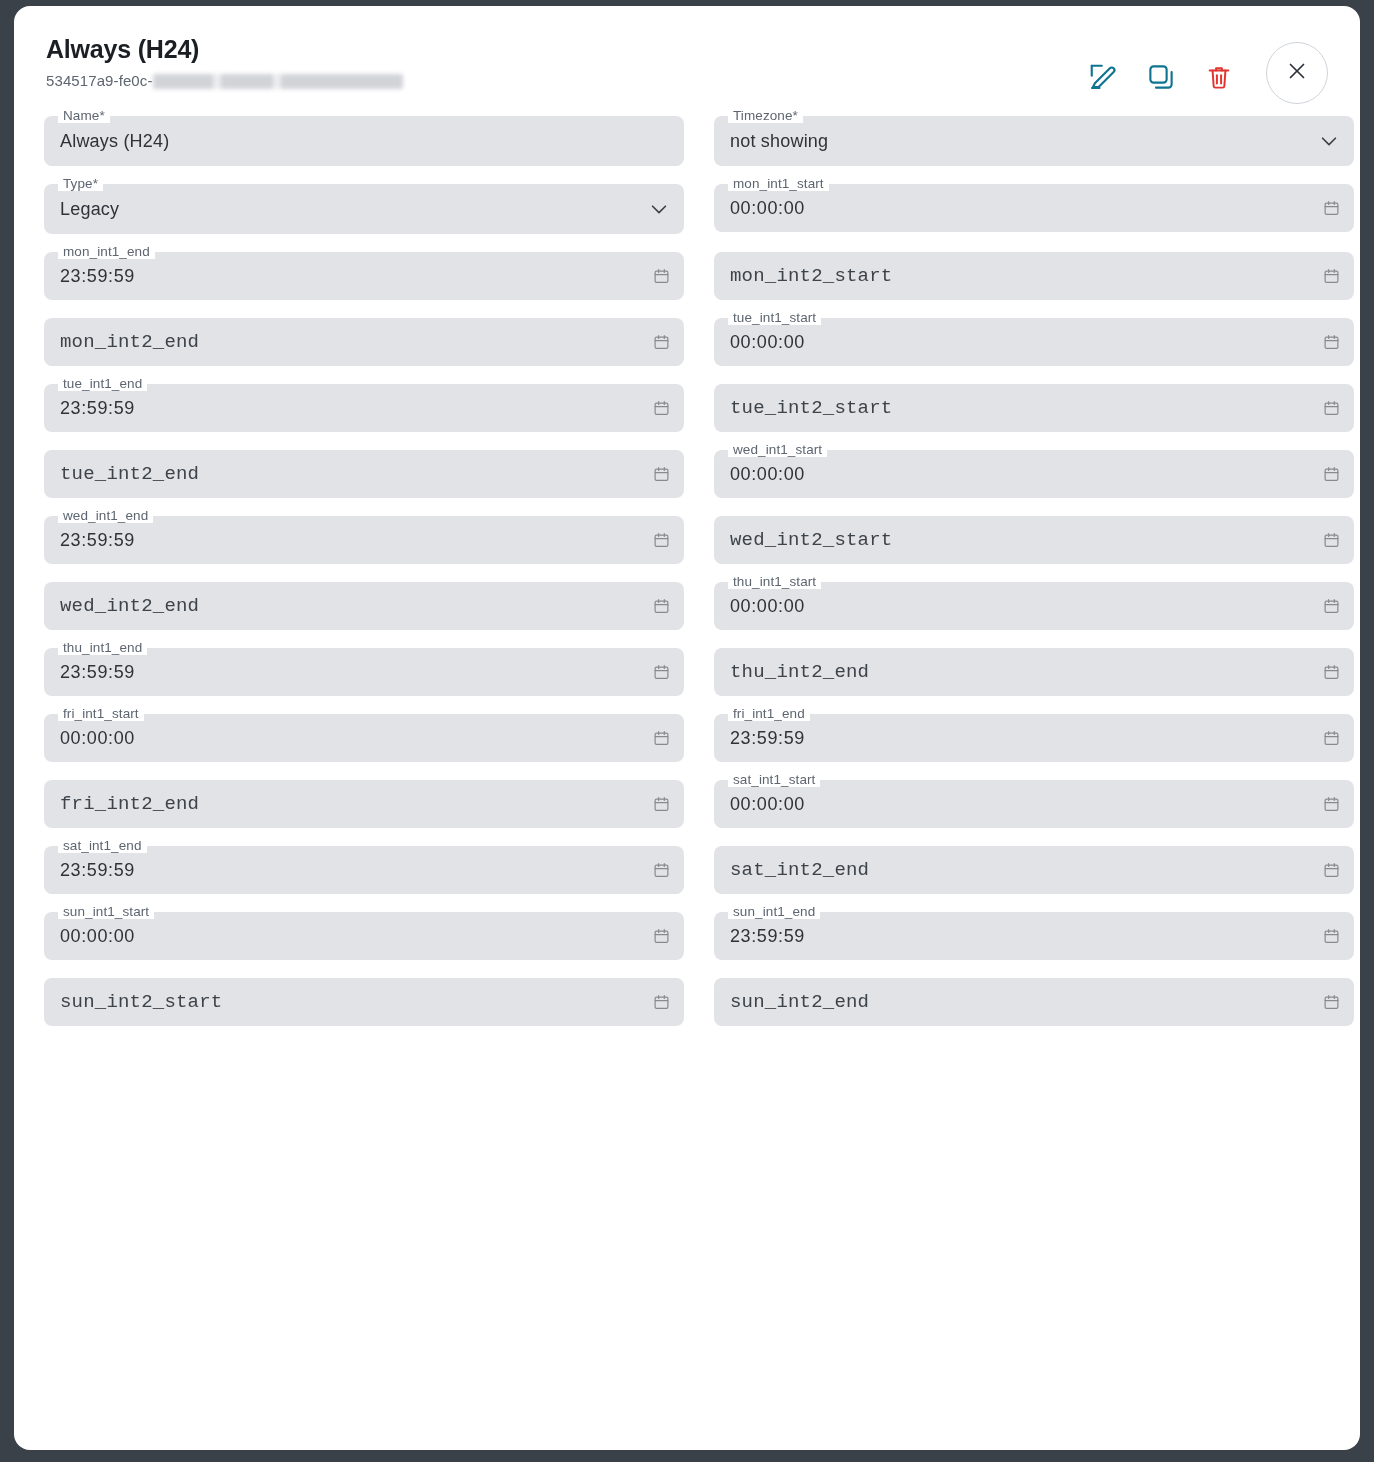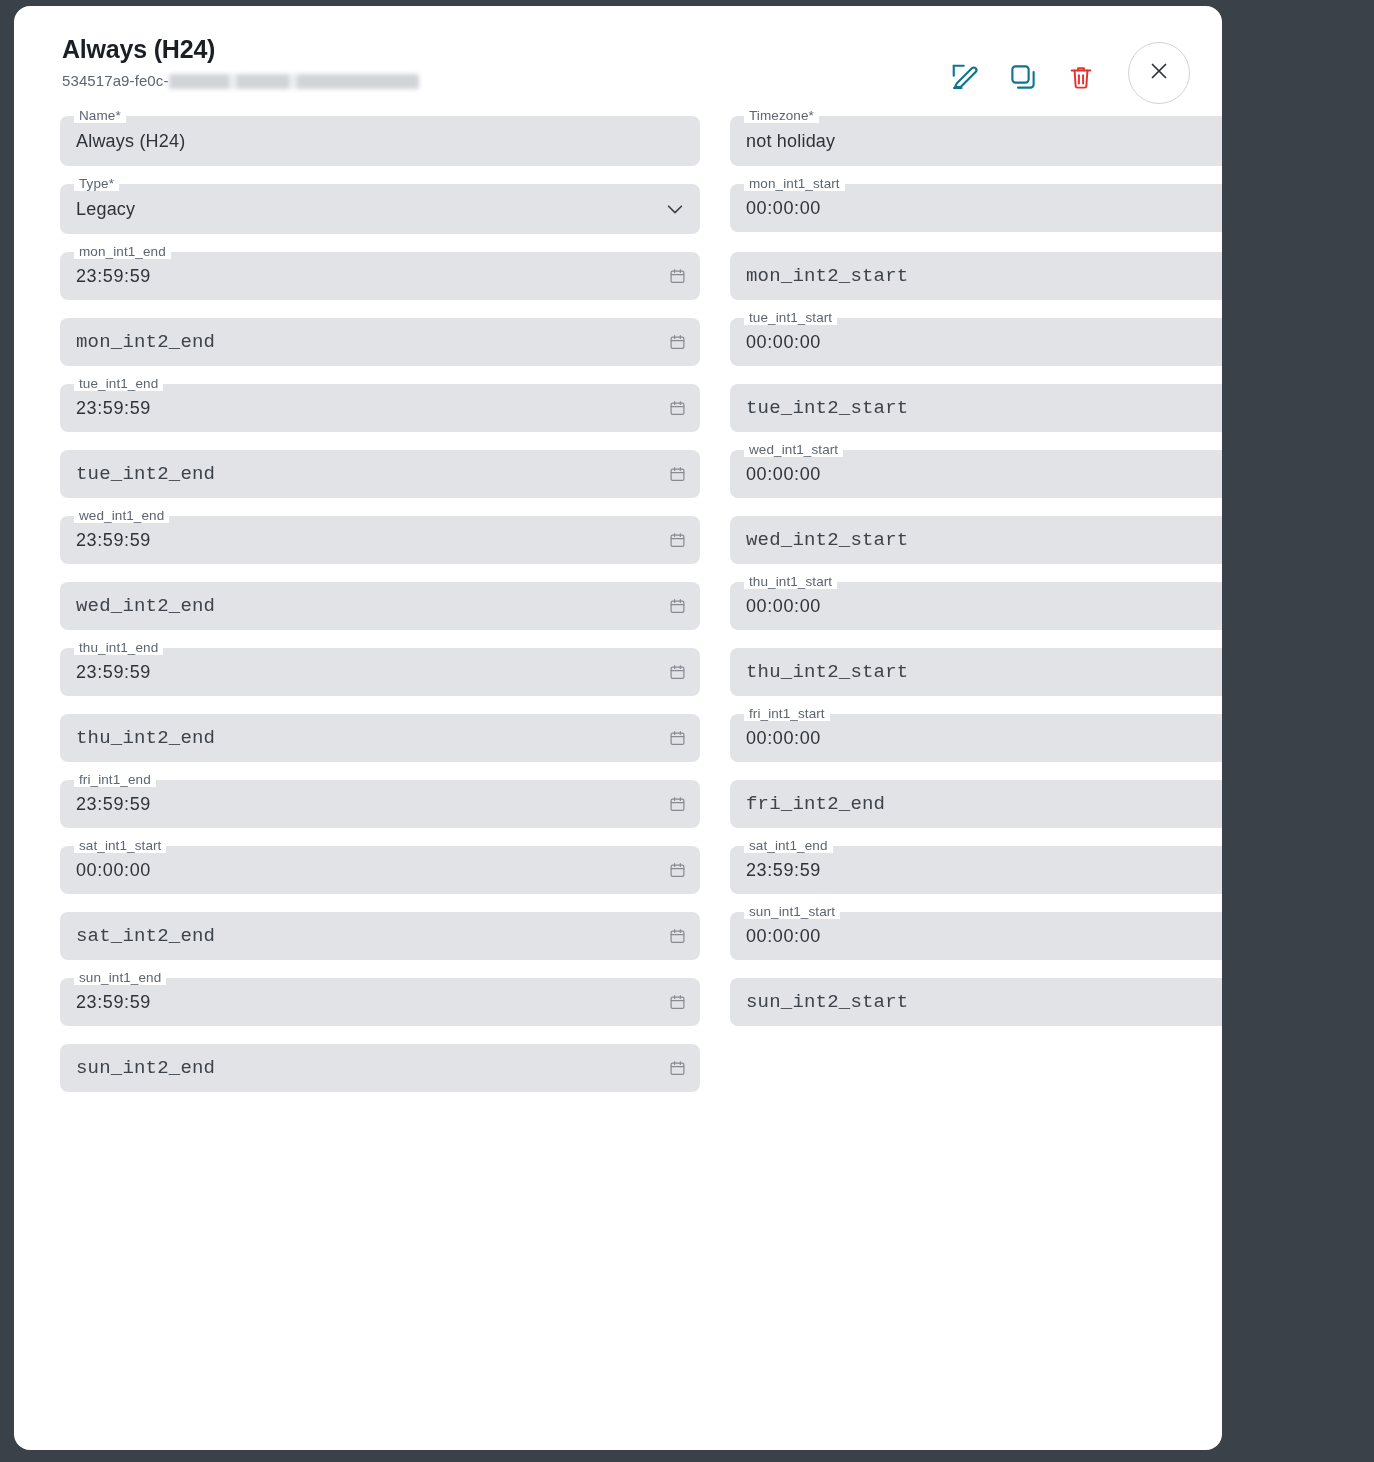--- a/index.html
+++ b/index.html
@@ -10,25 +10,24 @@
   }
   .screen {
     width: 1374px; height: 1462px;
     position: relative;
     overflow: hidden;
     background: #3a4149;
   }
   .panel {
     position: absolute;
     left: 14px; top: 6px;
-    width: 1208px; height: 1444px;
+    width: 1346px; height: 1444px;
     background: #ffffff;
     border-radius: 16px;
     overflow: hidden;
-    padding-left: 16px;
   }
   .panel-inner {
     position: relative;
     width: 100%; height: 100%;
     padding: 30px 30px 0 30px;
   }
 
   
   .header {
     display: flex;
@@ -221,21 +220,21 @@
 
         <div class="field">
           <span class="floating-label">Name*</span>
           <div class="control tall">
             <span class="value">Always (H24)</span>
           </div>
         </div>
         <div class="field">
           <span class="floating-label">Timezone*</span>
           <div class="control tall">
-            <span class="value">not holiday</span>
+            <span class="value">not showing</span>
             <span class="trail">
               <svg class="chev" viewBox="0 0 24 24" fill="none" stroke="#3d434a" stroke-width="1.8" stroke-linecap="round" stroke-linejoin="round">
                   <path d="M5 9l7 7 7-7"></path>
                 </svg>
             </span>
           </div>
         </div>
 
         <div class="field">
           <span class="floating-label">Type*</span>
@@ -439,33 +438,20 @@
               <svg class="cal" viewBox="0 0 24 24" fill="none" stroke="#3d434a" stroke-width="1.7" stroke-linecap="round" stroke-linejoin="round">
                   <rect x="3" y="5" width="18" height="16" rx="2"></rect>
                   <path d="M3 10h18"></path>
                   <path d="M8 3v4"></path>
                   <path d="M16 3v4"></path>
                 </svg>
             </span>
           </div>
         </div>
 
-        <div class="field">
-          <div class="control">
-            <span class="value placeholder">thu_int2_start</span>
-            <span class="trail">
-              <svg class="cal" viewBox="0 0 24 24" fill="none" stroke="#3d434a" stroke-width="1.7" stroke-linecap="round" stroke-linejoin="round">
-                  <rect x="3" y="5" width="18" height="16" rx="2"></rect>
-                  <path d="M3 10h18"></path>
-                  <path d="M8 3v4"></path>
-                  <path d="M16 3v4"></path>
-                </svg>
-            </span>
-          </div>
-        </div>
         <div class="field">
           <div class="control">
             <span class="value placeholder">thu_int2_end</span>
             <span class="trail">
               <svg class="cal" viewBox="0 0 24 24" fill="none" stroke="#3d434a" stroke-width="1.7" stroke-linecap="round" stroke-linejoin="round">
                   <rect x="3" y="5" width="18" height="16" rx="2"></rect>
                   <path d="M3 10h18"></path>
                   <path d="M8 3v4"></path>
                   <path d="M16 3v4"></path>
                 </svg>

